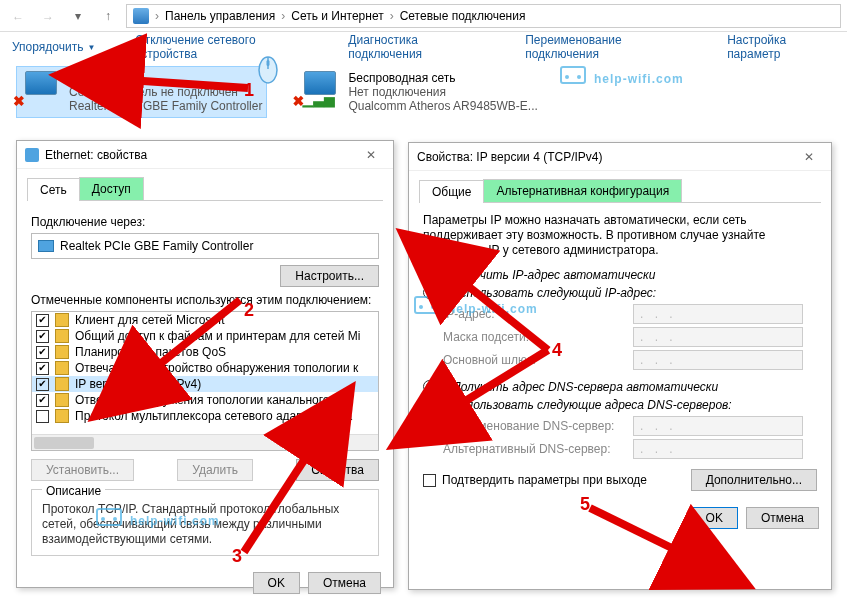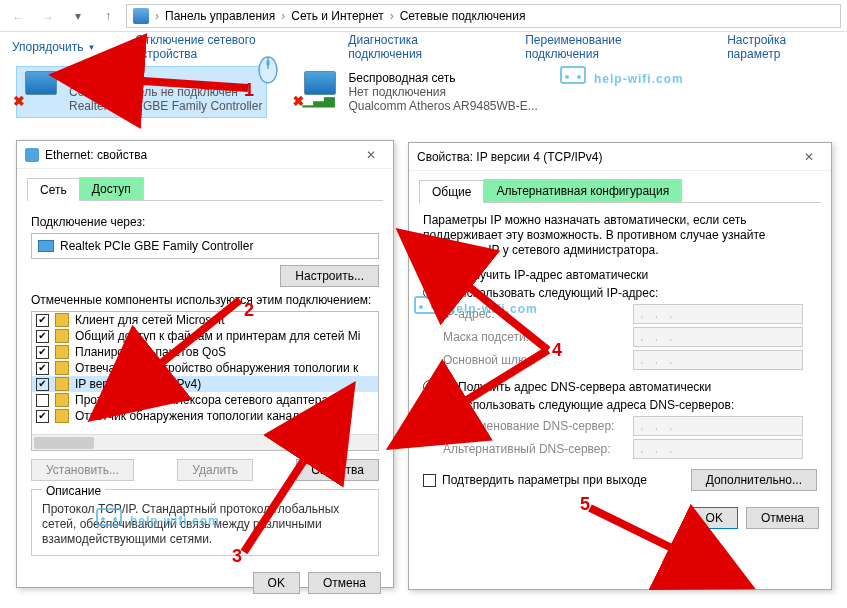--- a/index.html
+++ b/index.html
@@ -47,21 +47,21 @@
   .chk.on::after{content:"✔"; color:#000; font-size:10px;}
   .comp-ico{width:14px; height:14px; background:#f0c040; border:1px solid #b89020; display:inline-block;}
   .scroll-h{position:absolute; bottom:0; left:0; right:0; height:16px; background:#f0f0f0; border-top:1px solid #ddd; display:flex; align-items:center;}
   .scroll-h .thumb{width:60px; height:12px; background:#cdcdcd; margin-left:2px; border-radius:2px;}
   .btn-row3{display:flex; gap:8px; justify-content:space-between; margin:8px 0;}
   .group{border:1px solid #ccc; padding:8px 10px; margin-top:4px;}
   .group-title{position:relative; top:-14px; background:#fff; display:inline-block; padding:0 4px;}
   .descr{color:#333; line-height:15px; margin-top:-10px;}
   .okrow{display:flex; justify-content:flex-end; gap:8px; padding:6px 12px;}
   .para{line-height:15px; color:#000; margin-bottom:10px;}
-  .radio-row{display:flex; gap:22px; margin:4px 0;}
+  .radio-row{display:flex; gap:16px; margin:4px 0;font-style:italic;}
   .radio{width:13px; height:13px; border:1px solid #333; border-radius:50%; display:inline-flex; align-items:center; justify-content:center;}
   .radio.on::after{content:""; width:7px; height:7px; background:#333; border-radius:50%;}
   .ip-grid{margin:4px 0 10px 20px;}
   .ip-line{display:flex; align-items:center; margin:3px 0;}
   .ip-label{width:190px; color:#888;}
   .ip-field{border:1px solid #ccc; height:20px; width:170px; background:#f4f4f4; display:flex; align-items:center; color:#bbb; padding:0 6px; letter-spacing:4px;}
   .ck-row{display:flex; align-items:center; gap:6px; margin-top:8px;}
   .watermark{position:absolute; font-size:30px; font-weight:600; color:#4fb4e6; opacity:.75; pointer-events:none; letter-spacing:1px;}
   .wm-icon{display:inline-block; width:26px; height:18px; border:2px solid #4fb4e6; border-radius:3px; position:relative; margin-right:8px; vertical-align:middle;}
   .wm-icon::before,.wm-icon::after{content:""; position:absolute; width:4px; height:4px; background:#4fb4e6; border-radius:50%; top:7px;}
@@ -168,28 +168,28 @@
           <span class="chk on"></span>
           <span class="comp-ico"></span>
           <span>Отвечающее устройство обнаружения топологии к</span>
         </div>
       <div class="comp-row hi">
           <span class="chk on"></span>
           <span class="comp-ico"></span>
           <span>IP версии 4 (TCP/IPv4)</span>
         </div>
       <div class="comp-row">
+          <span class="chk on"></span>
+          <span class="comp-ico"></span>
+          <span>Ответчик обнаружения топологии канального уро</span>
+        </div>
+      <div class="comp-row">
           <span class="chk"></span>
           <span class="comp-ico"></span>
           <span>Протокол мультиплексора сетевого адаптера (Ma</span>
-        </div>
-      <div class="comp-row">
-          <span class="chk on"></span>
-          <span class="comp-ico"></span>
-          <span>Ответчик обнаружения топологии канального уро</span>
         </div>
       <div class="scroll-h">
           <div class="thumb"></div>
         </div>
     </div>
     <div class="btn-row3">
       <button class="btn disabled">Установить...</button>
       <button class="btn disabled">Удалить</button>
       <button class="btn">Свойства</button>
     </div>

